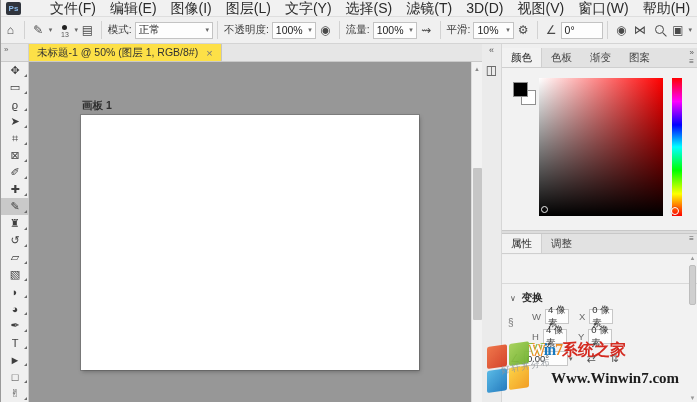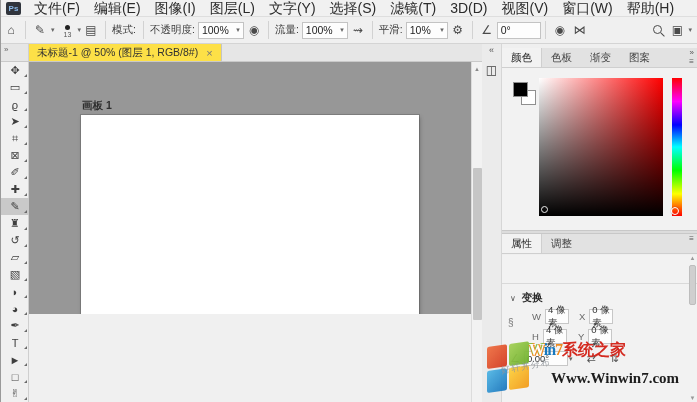--- a/index.html
+++ b/index.html
@@ -2,21 +2,21 @@
 <html><head>
 <meta charset="utf-8">
 <style>
   * { margin:0; padding:0; box-sizing:border-box; }
   html,body { width:697px; height:402px; overflow:hidden; }
   body { font-family:"Liberation Sans","DejaVu Sans",sans-serif; font-size:11px; color:#333;
          position:relative; background:#f0f0f0; border-left:1px solid #9a9a9a; }
 
   
   .menubar { position:absolute; left:0; top:0; width:697px; height:17px; background:#f1f1f1;
-             border-bottom:1px solid #dedede; display:flex; align-items:center; gap:0; }
+             border-bottom:1px solid #dedede; display:flex; align-items:center; gap:16px; }
   .ps-logo { width:15px; height:13px; background:#30343c; color:#8ab8e8; font-size:8px; font-weight:bold;
              border-radius:2px; display:flex; align-items:center; justify-content:center; margin:0 6px 0 5px; }
   .menu-item { padding:8px 7px; font-size:14px; color:#2b2b2b; line-height:16px; cursor:default; }
 
   
   .optionsbar { position:absolute; left:0; top:17px; width:697px; height:27px; background:#f0f0f0;
                 border-bottom:1px solid #d4d4d4; display:flex; align-items:center; font-size:10.5px; }
   .opt-icon { width:20px; text-align:center; font-size:12px; color:#4a4a4a; }
   .sep { width:1px; height:18px; background:#d2d2d2; margin:0 4px; }
   .chev { font-size:7px; color:#666; margin-left:1px; }
@@ -43,21 +43,21 @@
   
   .tools-dock { position:absolute; left:0; top:62px; width:28px; height:340px; background:#f0f0f0;
                 border-right:1px solid #cfcfcf; }
   .tool { width:28px; height:17px; display:flex; align-items:center; justify-content:center;
           position:relative; color:#3f3f3f; font-size:11px; }
   .tool.selected { background:#c9c9c9; }
   .tool::after { content:""; position:absolute; right:2px; bottom:2px; border-left:3px solid transparent;
                  border-bottom:3px solid #6a6a6a; }
 
   
-  .canvas-area { position:absolute; left:28px; top:62px; width:442px; height:252px; background:#979797; overflow:hidden; }
+  .canvas-area { position:absolute; left:28px; top:62px; width:442px; height:340px; background:#979797; overflow:hidden; }
   .artboard-label { position:absolute; left:53px; top:37px; font-size:10.5px; font-weight:bold; color:#2e2e2e; }
   .artboard { position:absolute; left:52px; top:53px; width:338px; height:255px; background:#ffffff;
               box-shadow:0 0 0 1px rgba(0,0,0,.15), 1px 2px 4px rgba(0,0,0,.25); }
 
   .v-scrollbar { position:absolute; left:470px; top:62px; width:11px; height:340px; background:#f2f2f2;
                  border-left:1px solid #dcdcdc; }
   .v-scrollbar .arrow { display:block; text-align:center; font-size:6px; color:#8a8a8a; padding-top:4px; }
   .v-thumb { position:absolute; left:1px; top:106px; width:9px; height:152px; background:#c6c6c6; border-radius:1px; }
 
   
@@ -162,20 +162,24 @@
   <span class="opt-icon">✎</span>
   <span class="chev">▾</span>
   <span class="brush-preview">
     <span class="brush-dot"></span>
     <span class="brush-size">13</span>
   </span>
   <span class="chev">▾</span>
   <span class="opt-icon">▤</span>
   <span class="sep"></span>
   <span class="opt-label">模式:</span>
+  <span class="opt-box" style="width:82px;">
+    <span>正常</span>
+    <span class="chev">▾</span>
+  </span>
   <span class="sep"></span>
   <span class="opt-label">不透明度:</span>
   <span class="opt-box" style="width:46px;">
     <span>100%</span>
     <span class="chev">▾</span>
   </span>
   <span class="opt-icon">◉</span>
   <span class="sep"></span>
   <span class="opt-label">流量:</span>
   <span class="opt-box" style="width:46px;">

